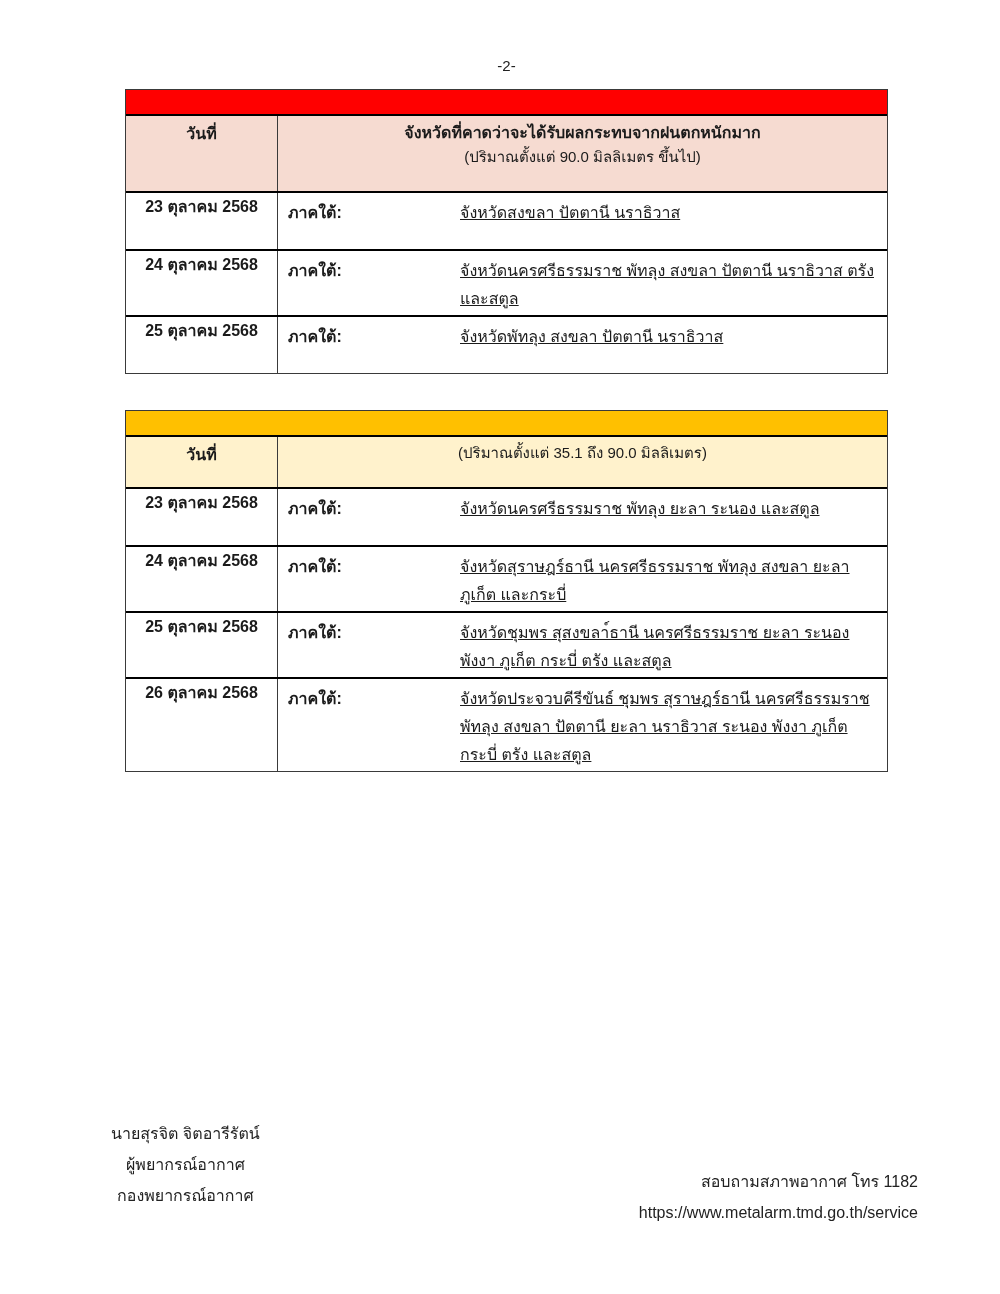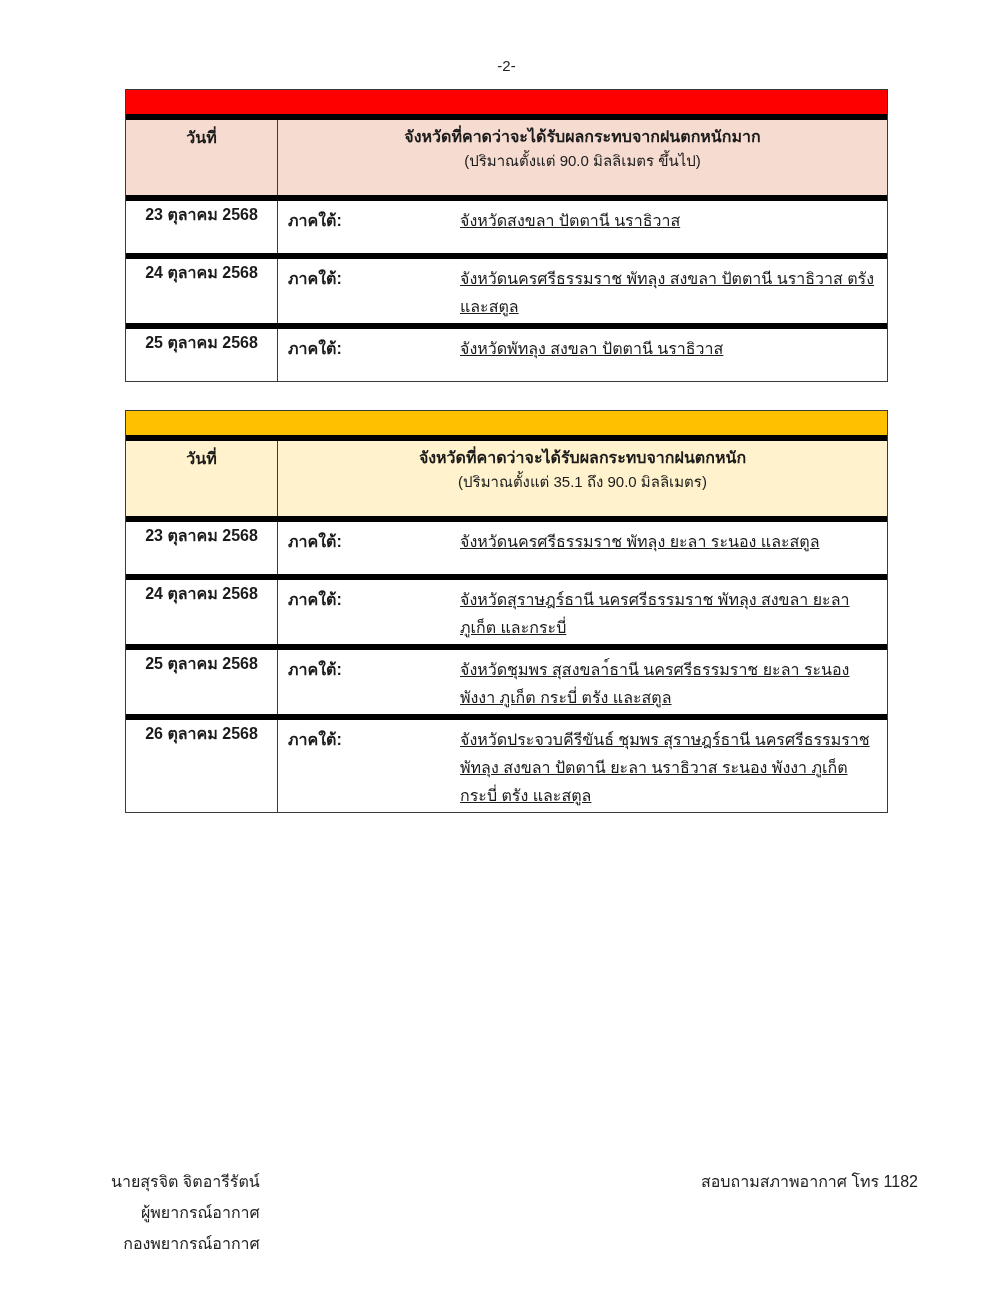--- a/index.html
+++ b/index.html
@@ -27,21 +27,21 @@
   .wtable {
     position: absolute;
     left: 125px;
     width: 763px;
     border: 1px solid #3a3a3a;
     background: #ffffff;
   }
   .wtable.table-0 { top: 89px; }
   .wtable.table-1 { top: 410px; }
   .accent-bar { height: 24px; }
-  .row { display: flex; border-top: 6px solid #000000; }
+  .row { display: flex; border-top: 2px solid #000000; }
   .accent-bar + .row {  }
   .date-col {
     width: 152px;
     flex: 0 0 152px;
     border-right: 1px solid #3a3a3a;
     text-align: center;
   }
   .main-col { flex: 1; min-width: 0; }
   
   .thead .date-col {
@@ -77,23 +77,23 @@
   }
   .province-list {
     flex: 1;
     font-size: 16px;
     line-height: 28px;
     text-decoration: underline;
   }
   
   .footer-left {
     position: absolute;
-    top: 1166px;
+    top: 1118px;
     left: 111px;
-    text-align: right;
+    text-align: center;
   }
   .footer-right {
     position: absolute;
     top: 1166px;
     right: 82px;
     text-align: right;
   }
   .footer-line {
     font-size: 16px;
     line-height: 31px;
@@ -141,21 +141,20 @@
       <span class="province-list">จังหวัดพัทลุง สงขลา ปัตตานี นราธิวาส</span>
     </div>
   </div>
 </section>
 
   <section class="wtable table-1">
     <div class="accent-bar" style="background: rgb(255, 192, 0);"></div>
     <div class="row thead" style="background: rgb(255, 242, 204);">
       <div class="date-col date-label">วันที่</div>
       <div class="main-col">
-        <div class="t-title">จังหวัดที่คาดว่าจะได้รับผลกระทบจากฝนตกหนัก</div>
         <div class="t-subtitle">(ปริมาณตั้งแต่ 35.1 ถึง 90.0 มิลลิเมตร)</div>
       </div>
     </div>
 
   <div class="row body-row">
     <div class="date-col date-cell">23 ตุลาคม 2568</div>
     <div class="main-col">
       <span class="region-label">ภาคใต้:</span>
       <span class="province-list">จังหวัดนครศรีธรรมราช พัทลุง ยะลา ระนอง และสตูล</span>
     </div>
@@ -187,15 +186,16 @@
 </section>
 </div>
 
   <div class="footer-left">
       <div class="footer-line">นายสุรจิต จิตอารีรัตน์</div>
       <div class="footer-line">ผู้พยากรณ์อากาศ</div>
       <div class="footer-line">กองพยากรณ์อากาศ</div>
     </div>
   <div class="footer-right">
       <div class="footer-line">สอบถามสภาพอากาศ โทร 1182</div>
+      <div class="footer-line">https://www.metalarm.tmd.go.th/service</div>
     </div>
 
 </div>
 
 </body></html>

